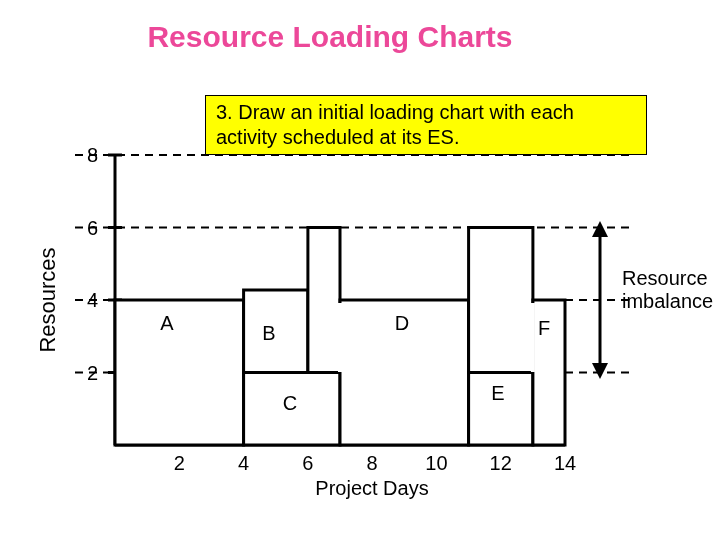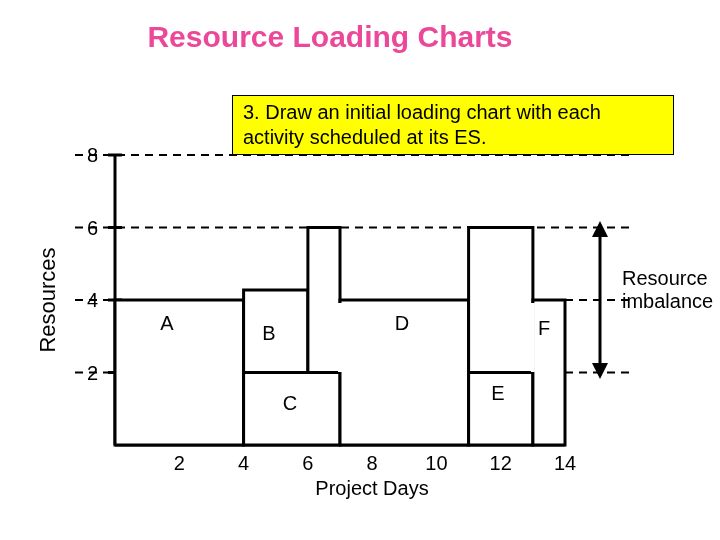--- a/index.html
+++ b/index.html
@@ -25,21 +25,20 @@
   .instruction-box {
     position: absolute;
     top: 95px;
     left: 205px;
     width: 420px;
     background: #ffff00;
     border: 1px solid #000;
     padding: 4px 10px;
     font-size: 20px;
     line-height: 1.25;
-    margin-left: 27px;
   }
   svg.chart {
     position: absolute;
     top: 0;
     left: 0;
   }
   .ytick, .xtick, .xlabel, .bar-label, .annot-label {
     font-family: Arial, Helvetica, sans-serif;
     font-size: 20px;
   }

